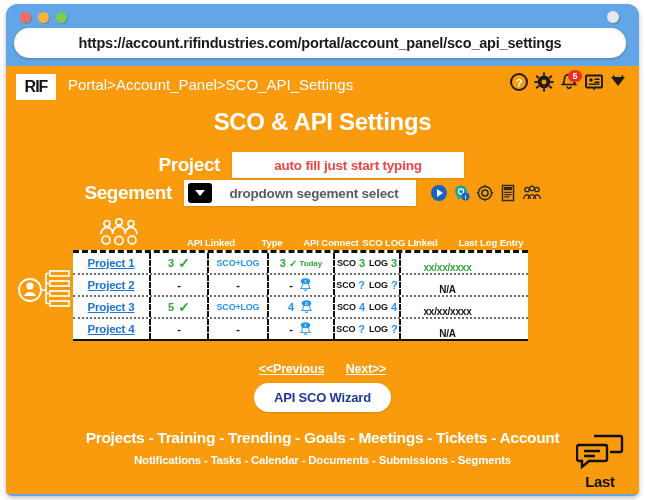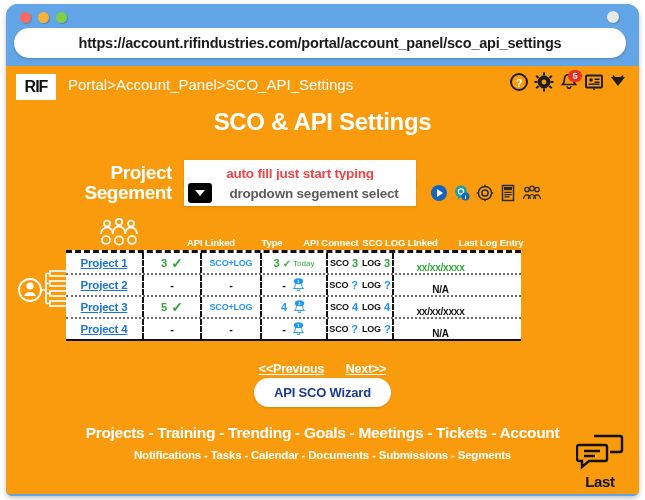--- a/index.html
+++ b/index.html
@@ -153,21 +153,21 @@
   }
 
   
   #form-area { margin-top: 12px; position: relative; height: 62px; }
   .form-row {
     position: absolute;
     left: 0; right: 0;
     display: flex;
     align-items: center;
   }
-  #row-project { top: 12px; }
+  #row-project { top: 4px; padding-left: 48px; }
   #row-segment { top: 32px; }
   .form-label {
     width: 178px;
     text-align: right;
     padding-right: 12px;
     box-sizing: border-box;
     font-size: 19px;
     font-weight: bold;
     color: #ffffff;
     letter-spacing: -0.4px;
@@ -243,21 +243,21 @@
     font-size: 9.5px;
     font-weight: bold;
     color: #ffffff;
     letter-spacing: -0.1px;
     white-space: nowrap;
     text-align: center;
   }
 
   #grid {
     position: absolute;
-    left: 60px;
+    left: 67px;
     top: 34px;
     width: 455px;
     background: #ffffff;
     border-top: 3px dashed #111111;
     border-bottom: 2px solid #111111;
   }
   .grid-row {
     display: flex;
     height: 20px;
     align-items: center;
@@ -295,21 +295,21 @@
   .dash  { color: #111111; }
   .check {
     color: #2fa739;
     font-size: 14px;
     font-weight: bold;
     margin-left: 4px;
   }
   .today-label {
     color: #2fa739;
     font-size: 8px;
-    font-weight: normal;
+    font-weight: bold;
     margin-left: 2px;
   }
   .scolog-text { letter-spacing: -0.2px; }
   .sco-blue-type {
     color: #2196f3;
     font-size: 9px;
     font-weight: bold;
     letter-spacing: -0.2px;
   }
   .mini-bell { width: 15px; height: 15px; margin-left: 5px; flex: none; }
@@ -320,21 +320,21 @@
     margin-top: 6px;
     font-size: 12.5px;
     font-weight: bold;
   }
   .page-link {
     color: #ffffff;
     text-decoration: underline;
     margin: 0 9px;
     letter-spacing: -0.2px;
   }
-  #wizard-wrap { text-align: center; margin-top: 2px; }
+  #wizard-wrap { text-align: center; margin-top: 7px; }
   #wizard-button {
     display: inline-block;
     background: #ffffff;
     color: #1b3a93;
     font-size: 13px;
     font-weight: bold;
     padding: 7px 20px;
     border-radius: 16px;
     letter-spacing: -0.2px;
     box-shadow: 0 1px 2px rgba(0,0,0,0.15);

